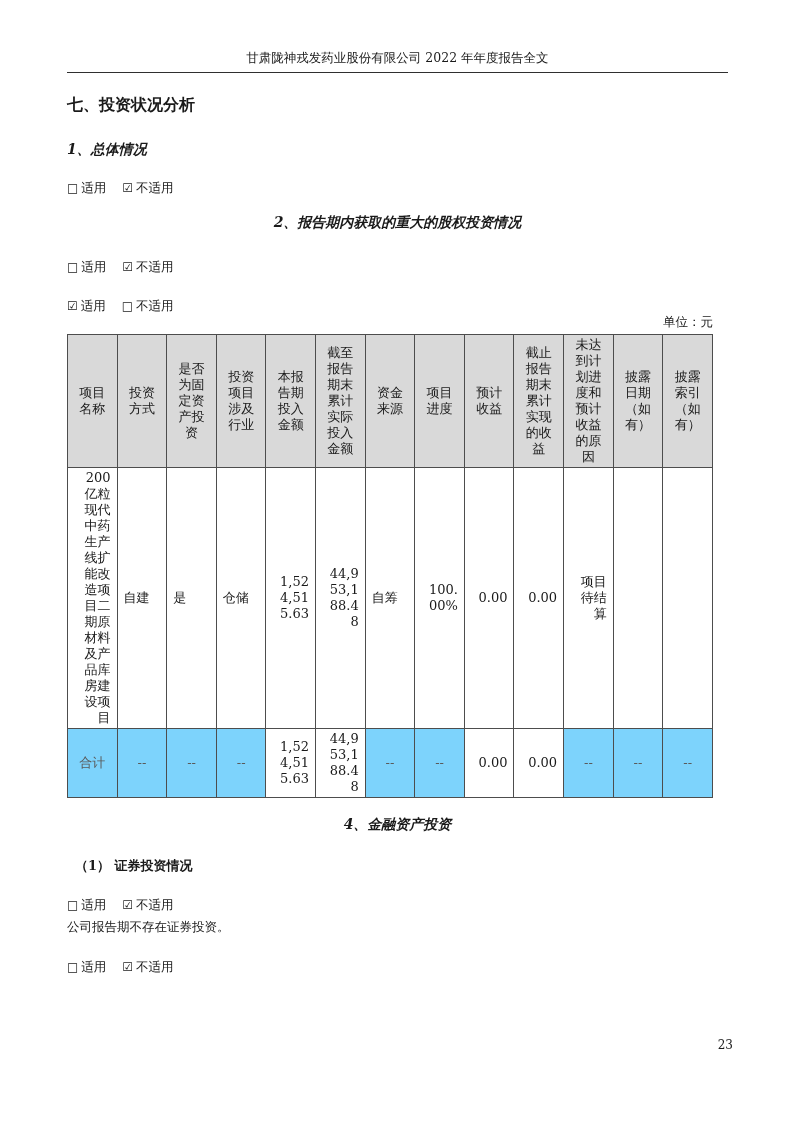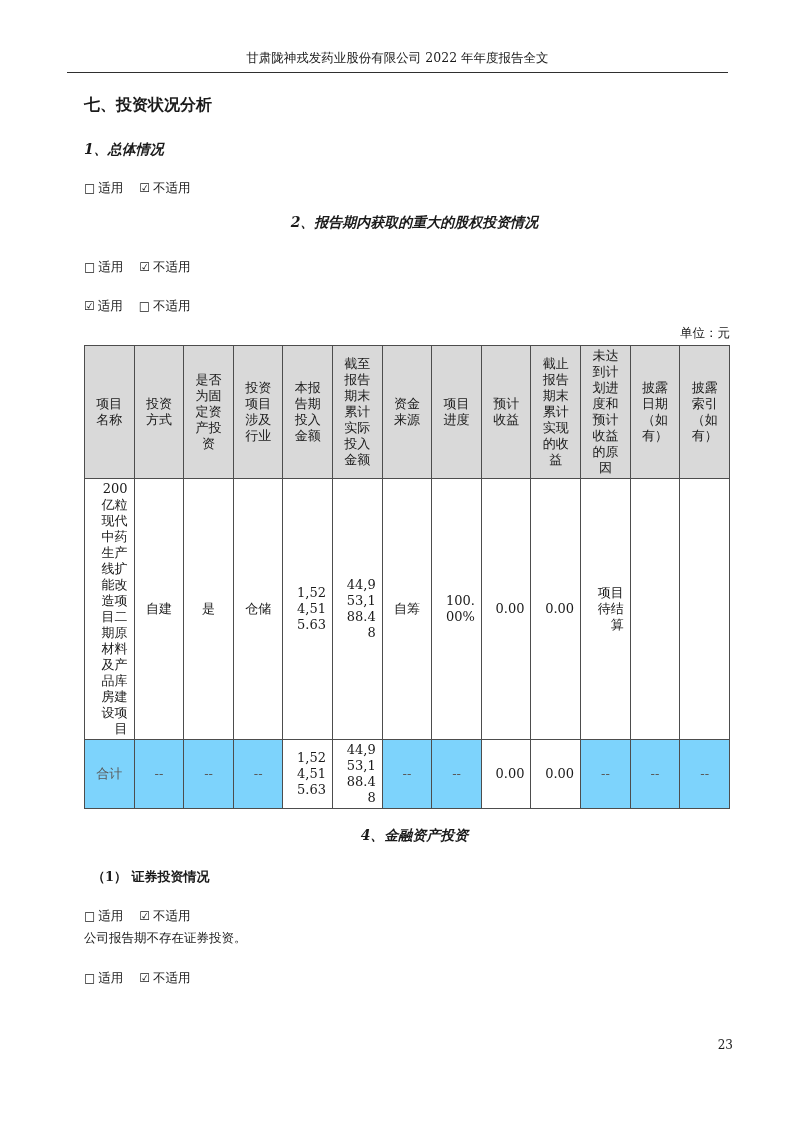--- a/index.html
+++ b/index.html
@@ -10,34 +10,34 @@
     font-family:"DejaVu Serif","Liberation Serif",serif;
     color:#1a1a1a;
     overflow:hidden;
   }
   .doc-header {
     position:absolute; top:50px; left:67px; width:661px;
     text-align:center; font-size:12.5px; line-height:16px;
     padding-bottom:6px;
     border-bottom:1.5px solid #2f2f2f;
   }
-  .content { position:absolute; top:88px; left:84px; width:661px; }
+  .content { position:absolute; top:88px; left:67px; width:661px; }
   .h1 { font-size:16px; font-weight:bold; line-height:20px; margin:7px 0 0 0; }
   .h2 { font-size:14px; font-weight:bold; line-height:17px; margin:26px 0 0 0;font-style:italic; }
   .h3 { font-size:13px; font-weight:bold; line-height:16px; margin:25px 0 0 8px; }
   .chk { font-size:12.5px; line-height:16px; margin:22px 0 0 0; }
   .chk .opt + .opt { margin-left:12px; }
   .chk .box { font-family:"DejaVu Sans","Liberation Sans",sans-serif; font-size:12px; margin-right:3px; }
   .note { font-size:12.5px; line-height:16px; margin:6px 0 0 0; }
   .m18 { margin-top:18px;text-align:center; }
   .m28 { margin-top:28px; }
   .m16 { margin-top:16px; }
   .m23 { margin-top:23px; }
   .m24 { margin-top:24px; }
-  .table-wrap { width:646px; margin-top:11px; }
+  .table-wrap { width:646px; margin-top:0; }
   .unit { font-size:12.5px; line-height:15px; text-align:right; margin:0 0 5px 0; }
   table.invest {
     border-collapse:collapse; table-layout:fixed; width:646px;
     border:1.5px solid #1f1f1f;
   }
   .invest th, .invest td {
     border:1px solid #4d4d4d;
     font-size:13px; line-height:16px;
     padding:2px 6px;
     vertical-align:middle;
@@ -46,21 +46,21 @@
   }
   .invest th {
     background:#d9d9d9;
     text-align:center;
     word-break:break-all;
   }
   tr.rhead  { height:132px; }
   tr.rdata  { height:242px; }
   tr.rtotal { height:52px; }
   td.lft { text-align:right; word-break:break-all; }
-  td.ctr { text-align:center; }
+  td.ctr { text-align:left; }
   td.num { text-align:right; word-break:break-all; }
   td.gray { background:#7dd3fc; color:#5a5a5a; text-align:center; }
   .page-num {
     position:absolute; top:1038px; right:60px;
     font-size:12px; line-height:14px;
   }
 </style>
 </head>
 <body>
 

